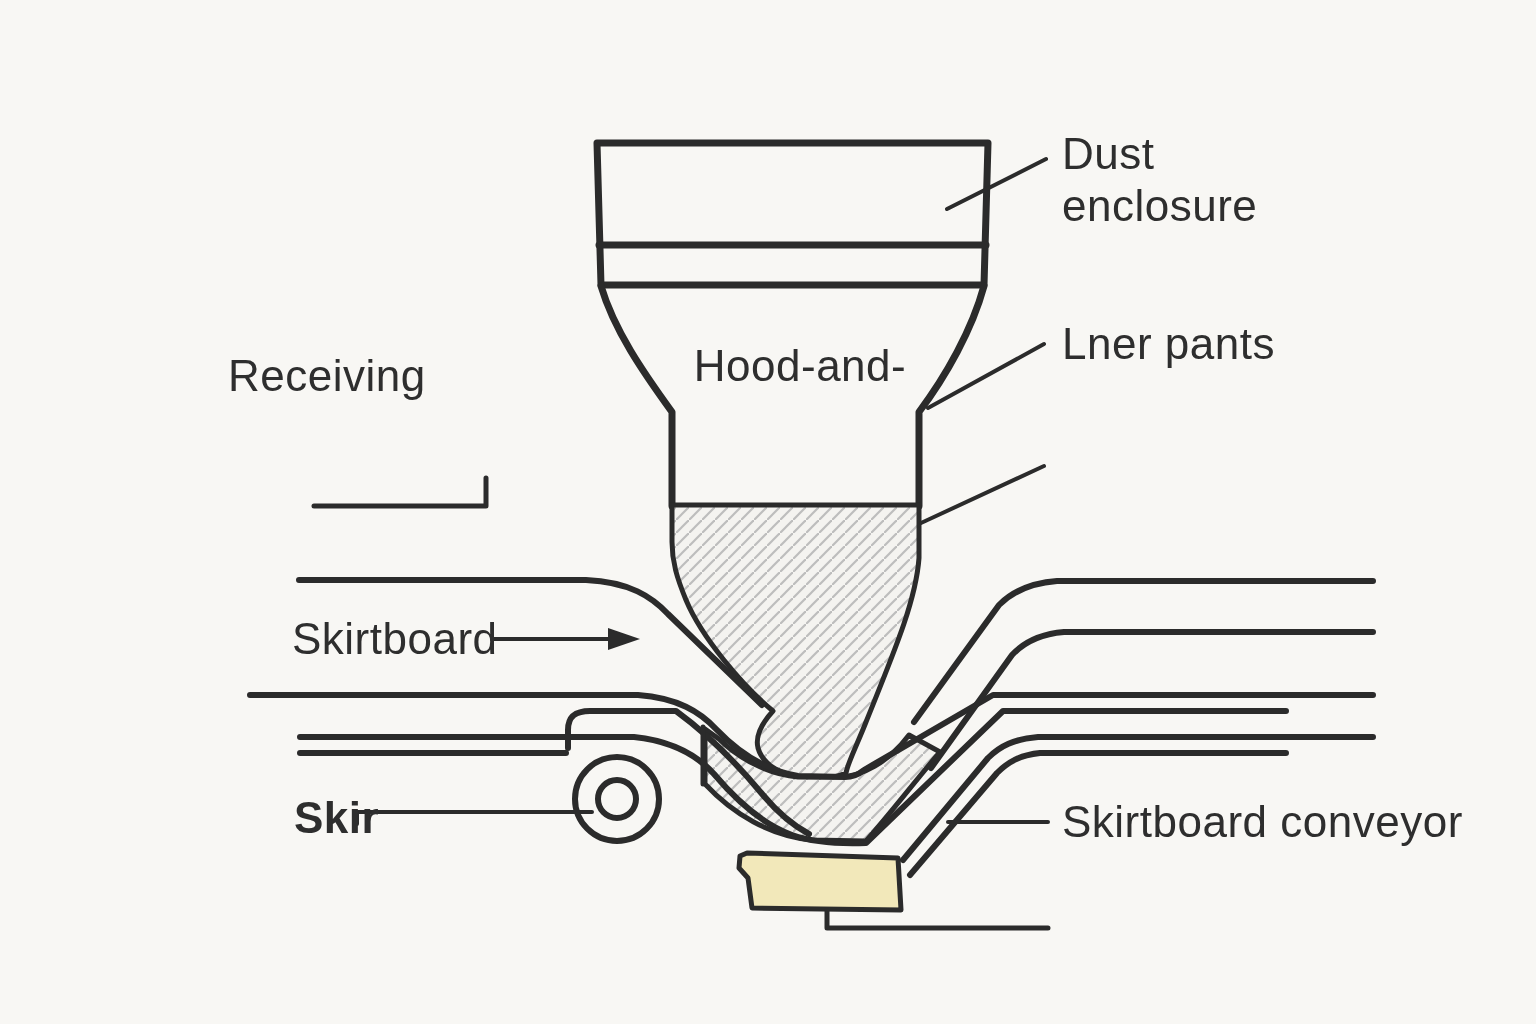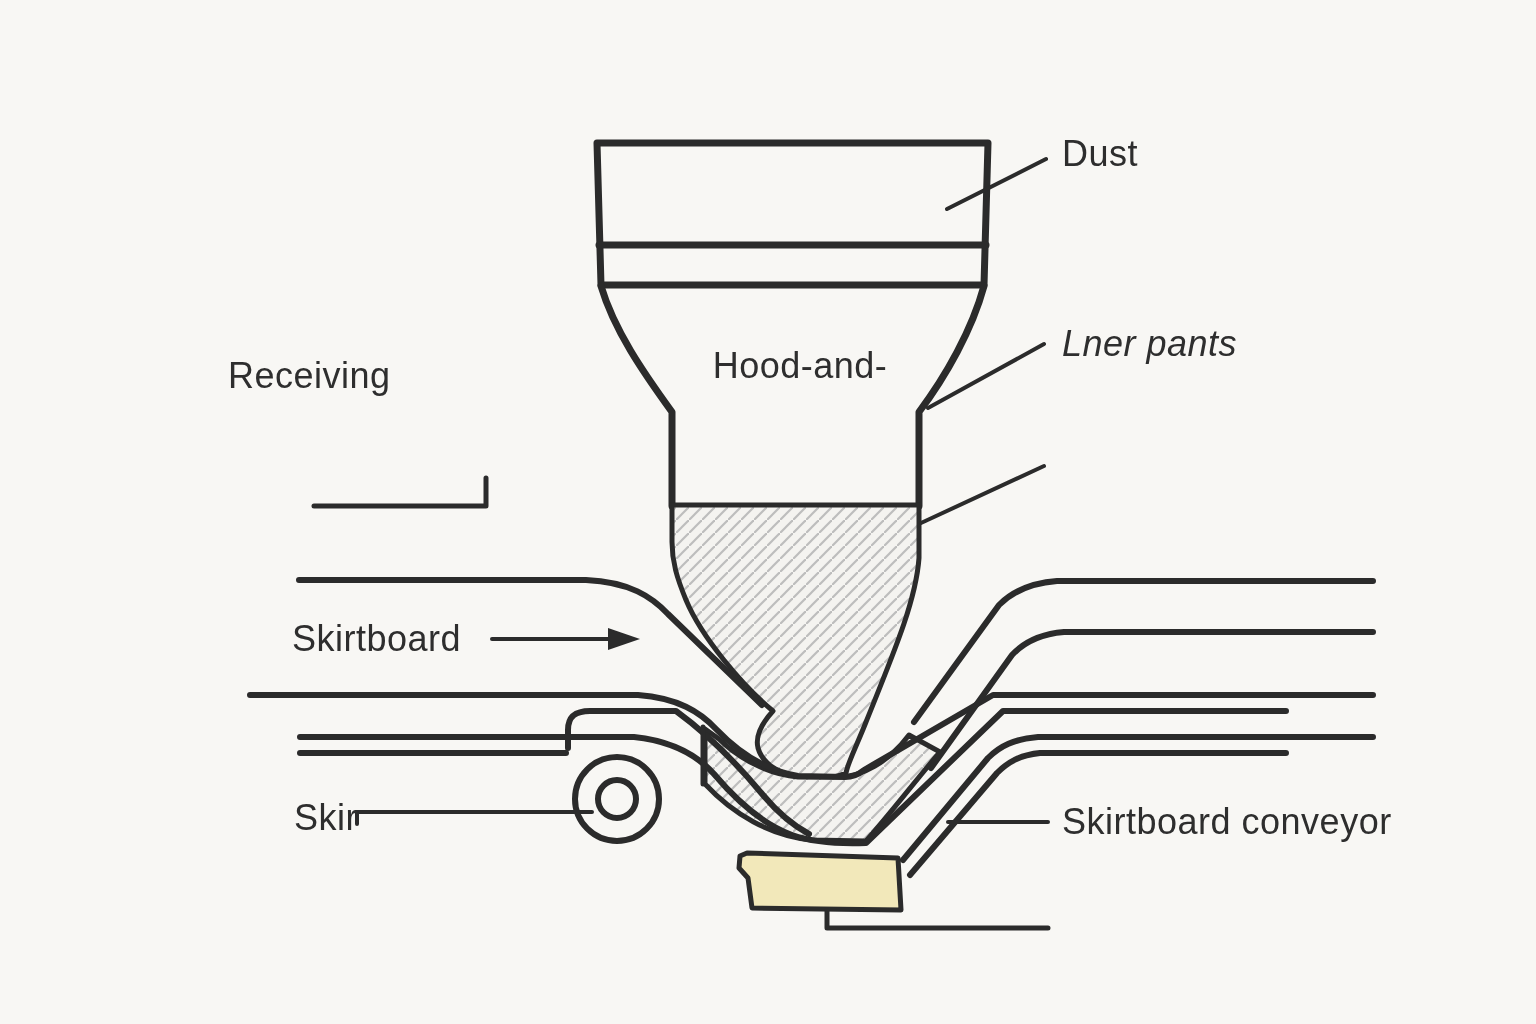--- a/index.html
+++ b/index.html
@@ -15,21 +15,21 @@
        font-family:"Liberation Sans", sans-serif;overflow:hidden;}
   .stage{position:relative;width:1536px;height:1024px;}
   svg{position:absolute;left:0;top:0;}
   .ln{fill:none;stroke:var(--line);stroke-width:6;stroke-linecap:round;stroke-linejoin:round;}
   .ln-thick{stroke-width:7;}
   .ln-med{stroke-width:5;}
   .leader{fill:none;stroke:var(--line);stroke-width:4;stroke-linecap:round;}
   .hatched{fill:url(#hatch);stroke:var(--line);stroke-width:5;stroke-linejoin:round;}
   .sump{fill:var(--sump_fill);stroke:var(--line);stroke-width:5;stroke-linejoin:round;}
   .arrowhead{fill:var(--line);stroke:none;}
-  .lbl{position:absolute;color:var(--text);font-size:36px;line-height:52px;
+  .lbl{position:absolute;color:var(--text);font-size:44px;line-height:52px;
        letter-spacing:0.5px;white-space:pre;}
   .lbl-center{text-align:center;}
 </style>
 </head>
 <body>
 
 <div class="stage">
 
   <svg width="1536" height="1024" viewBox="0 0 1536 1024">
     <defs>
@@ -84,25 +84,25 @@
     <path class="leader" d="M928,408 L1044,344"></path>
     <path class="leader" d="M921,523 L1044,466"></path>
     <path class="leader" d="M948,822 L1048,822"></path>
     <path class="leader" d="M357,824 L357,812 L592,812"></path>
   </svg>
 
   <div class="lbl" style="left:228px;top:350px;">Receiving</div>
 
   <div class="lbl lbl-center" style="left:655px;top:340px;width:290px;"><span>Hood-and-</span><br></div>
 
-  <div class="lbl" style="left:1062px;top:128px;"><span>Dust</span><br></div>
+  <div class="lbl" style="left:1062px;top:128px;"><span>Dust</span><br><span>enclosure</span></div>
 
-  <div class="lbl" style="left:1062px;top:318px;font-style:italic;">Lner pants</div>
+  <div class="lbl" style="left:1062px;top:318px;">Lner pants</div>
 
 
   <div class="lbl" style="left:292px;top:613px;">Skirtboard</div>
 
-  <div class="lbl" style="left:294px;top:792px;">Skir</div>
+  <div class="lbl" style="left:294px;top:792px;font-weight:bold;">Skir</div>
 
   <div class="lbl" style="left:1062px;top:796px;">Skirtboard conveyor</div>
 
 
 </div>
 
 </body></html>

